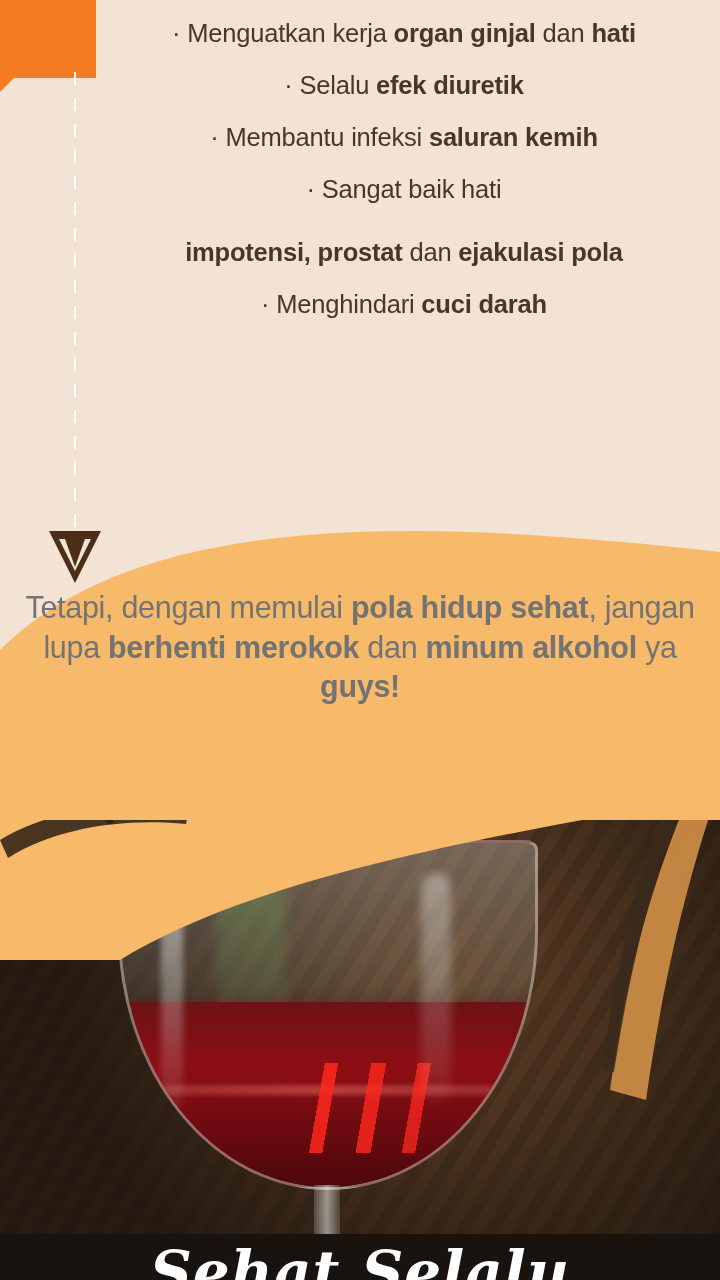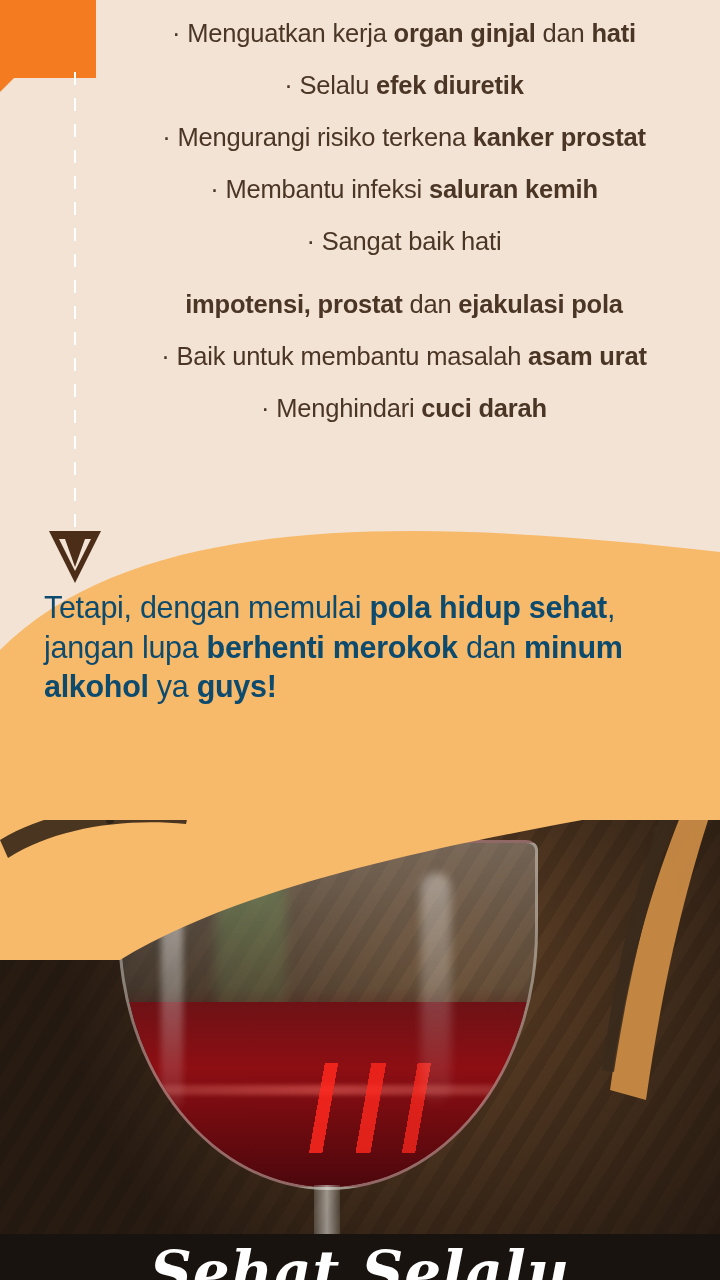--- a/index.html
+++ b/index.html
@@ -77,24 +77,24 @@
     letter-spacing: -0.2px;
   }
   .list-item b { font-weight: 700; color: #4b3626; }
   .bullet { color: #4b3626; }
 
   
   .closing {
     position: absolute;
     left: 0; top: 588px;
     width: 720px;
-    padding: 0 44px;
-    text-align: left;
+    padding: 0 19px;
+    text-align: center;
     z-index: 7;
-    color: #0c4a6e;
+    color: #737373;
     font-size: 30.5px;
     line-height: 1.30;
     letter-spacing: -0.3px;
   }
   .closing b { font-weight: 700; }
 
   
   .photo-wrap {
     position: absolute;
     left: 0; top: 760px;
@@ -232,24 +232,22 @@
   <div class="dashed-guide"></div>
   <svg class="guide-arrow" viewBox="0 0 60 60">
     <path d="M4,4 L56,4 L30,56 Z" fill="#4b2d18"></path>
     <path d="M14,12 L46,12 L30,44 Z" fill="#f3e3d4"></path>
     <path d="M20,12 L40,12 L30,40 Z" fill="#4b2d18"></path>
   </svg>
 
   <div class="list-block">
     <div class="list-item"><span class="bullet">· </span><span><span>Menguatkan kerja </span><b>organ ginjal</b><span> dan </span><b>hati</b></span></div>
     <div class="list-item"><span class="bullet">· </span><span><span>Selalu </span><b>efek diuretik</b><br></span></div>
-    <div class="list-item"><span class="bullet">· </span><span><span>Mengurangi risiko terkena </span><b>kanker prostat</b></span></div>
     <div class="list-item"><span class="bullet">· </span><span><span>Membantu infeksi </span><b>saluran kemih</b></span></div>
     <div class="list-item"><span class="bullet">· </span><span><span>Sangat baik hati</span><br><br><b>impotensi, prostat</b><span> dan </span><b>ejakulasi pola</b></span></div>
-    <div class="list-item"><span class="bullet">· </span><span><span>Baik untuk membantu masalah </span><b>asam urat</b></span></div>
     <div class="list-item"><span class="bullet">· </span><span><span>Menghindari </span><b>cuci darah</b></span></div>
   </div>
 
   <div class="closing"><span>Tetapi, dengan memulai </span><b>pola hidup sehat</b><span>, jangan lupa </span><b>berhenti merokok</b><span> dan </span><b>minum alkohol</b><span> ya </span><b>guys!</b></div>
 
   <div class="photo-wrap">
     <div class="photo-bg"></div>
 
     <div class="glass">
       <div class="glass-bowl">

